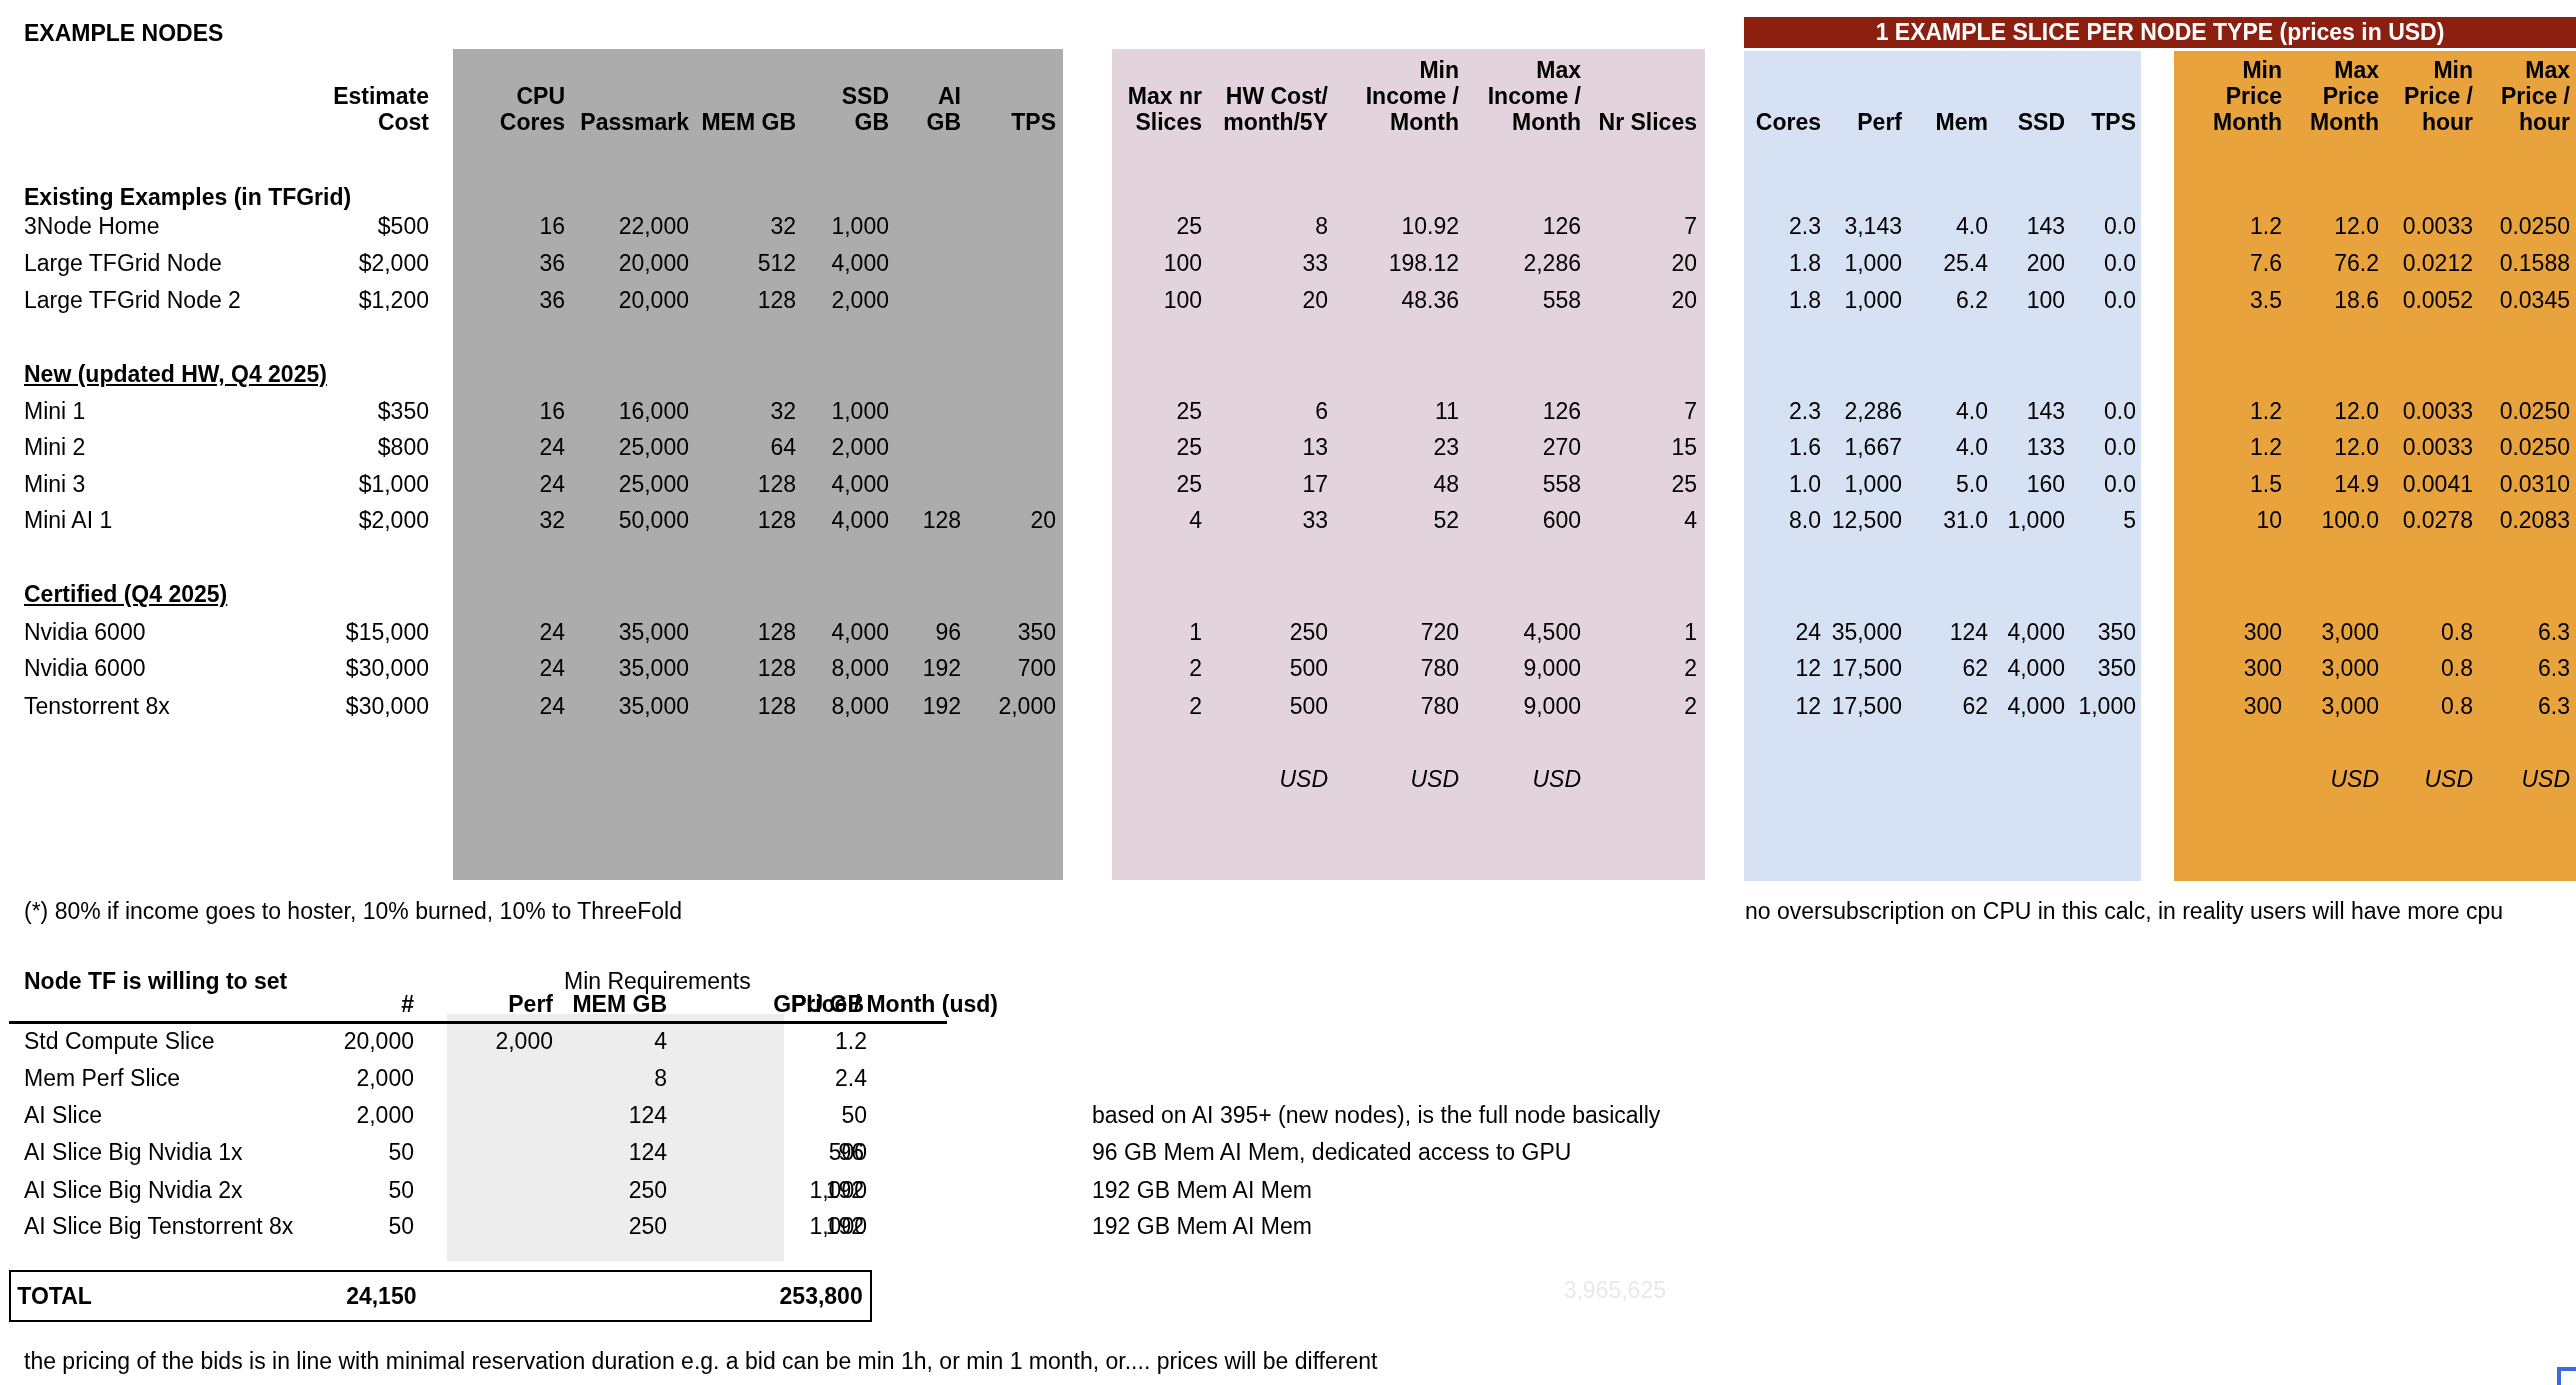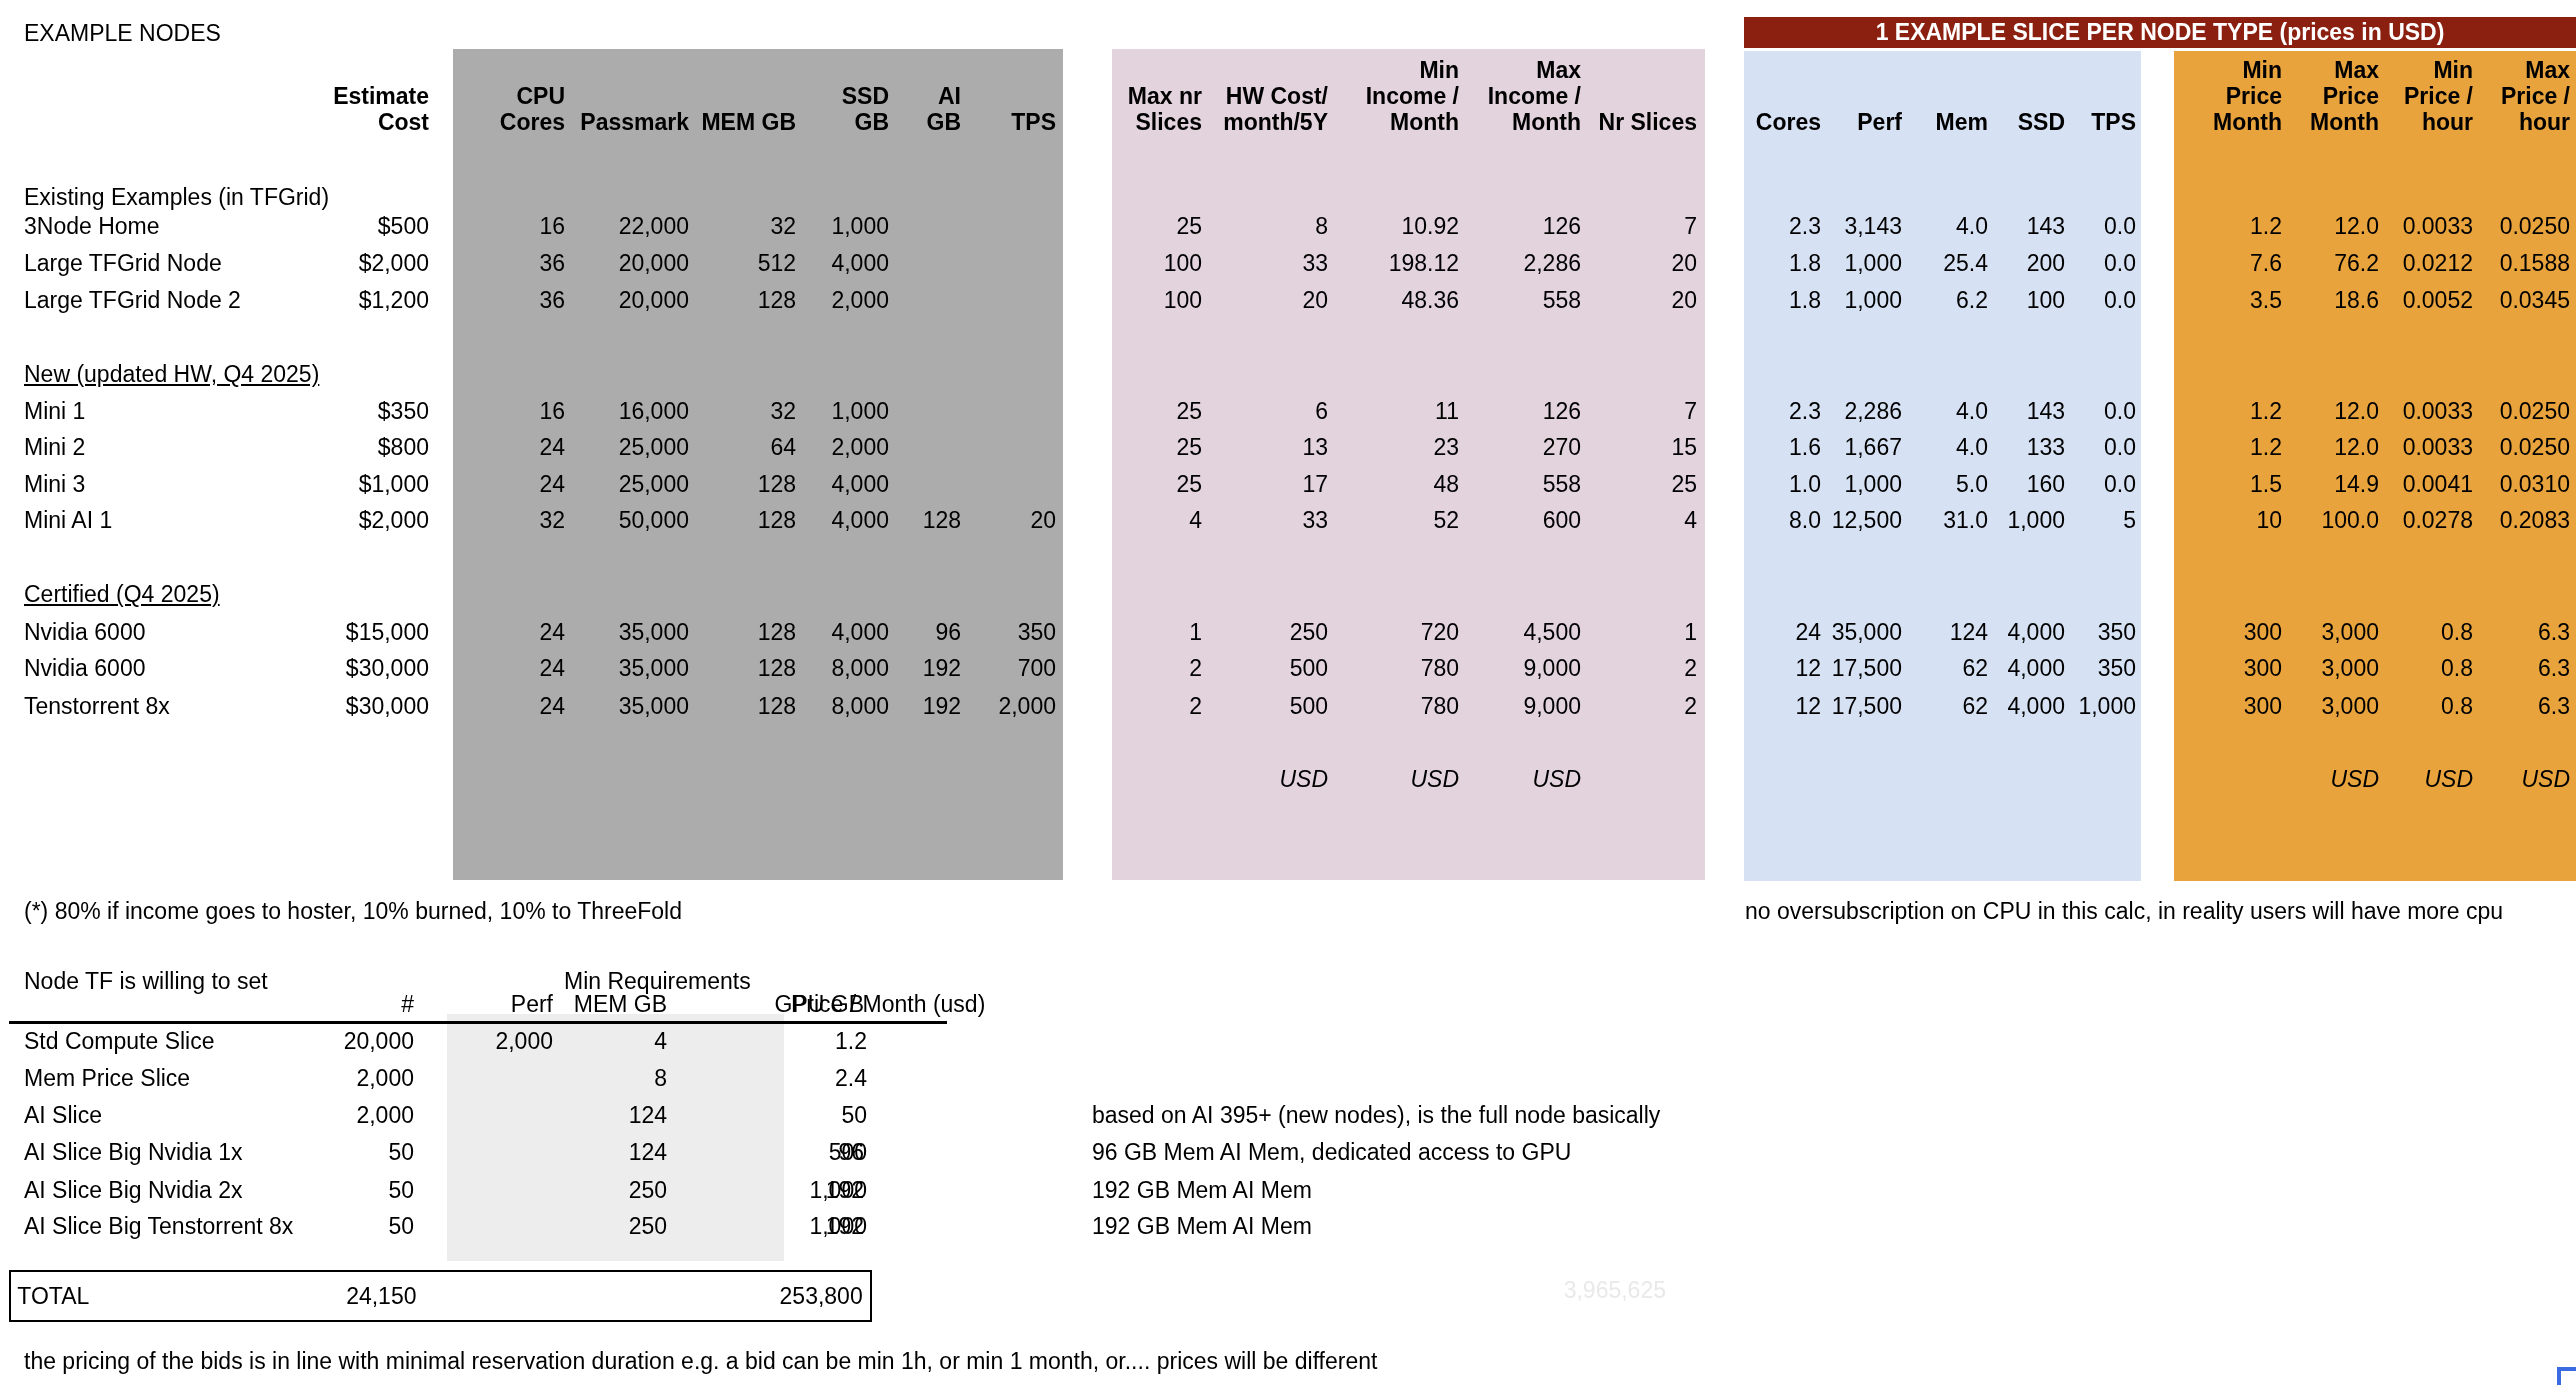--- a/index.html
+++ b/index.html
@@ -9,21 +9,21 @@
   .bg-hw{background:#ACACAC}
   .bg-income{background:#E2D3DD}
   .bg-slice{background:#D6E1F3}
   .bg-price{background:#E8A33C}
   .bg-shade{background:#EDEDED}
   .banner{position:absolute;left:1744px;top:17px;width:832px;height:31px;line-height:31px;
           background:#8C2010;color:#fff;font-weight:700;text-align:center}
   .row{position:absolute;left:0;width:2576px;height:37px;line-height:37px}
   .v{position:absolute;white-space:nowrap}
   .lab{position:absolute;left:24px;white-space:nowrap}
-  .b{font-weight:400}
+  .b{font-weight:700}
   .u{text-decoration:underline}
   .i{font-style:italic}
   .hdr{position:absolute;left:0;top:49px;width:2576px;height:88px}
   .h{position:absolute;bottom:1.7px;line-height:26px;font-weight:700;text-align:right;white-space:pre-line}
   
   .cEst{right:2147px}.cCores{right:2011px}.cPass{right:1887px}.cMem{right:1780px}
   .cSsd{right:1687px}.cAi{right:1615px}.cTps{right:1520px}
   .cMaxSl{right:1374px}.cHw{right:1248px}.cMinI{right:1117px}.cMaxI{right:995px}.cNrSl{right:879px}
   .cBCores{right:755px}.cBPerf{right:674px}.cBMem{right:588px}.cBSsd{right:511px}.cBTps{right:440px}
   .cOMinP{right:294px}.cOMaxP{right:197px}.cOMinH{right:103px}.cOMaxH{right:6px}
@@ -377,21 +377,21 @@
   <div class="rule"></div>
 
   <div class="row" style="top:1023px">
     <span class="lab">Std Compute Slice</span>
     <span class="v bN">20,000</span>
     <span class="v bPerf">2,000</span>
     <span class="v bMem">4</span>
     <span class="v bPrice">1.2</span>
   </div>
   <div class="row" style="top:1060px">
-    <span class="lab">Mem Price Slice</span>
+    <span class="lab">Mem Perf Slice</span>
     <span class="v bN">2,000</span>
     <span class="v bMem">8</span>
     <span class="v bPrice">2.4</span>
   </div>
   <div class="row" style="top:1097px">
     <span class="lab">AI Slice</span>
     <span class="v bN">2,000</span>
     <span class="v bMem">124</span>
     <span class="v bPrice">50</span>
     <span class="v bNote">based on AI 395+ (new nodes), is the full node basically</span>

